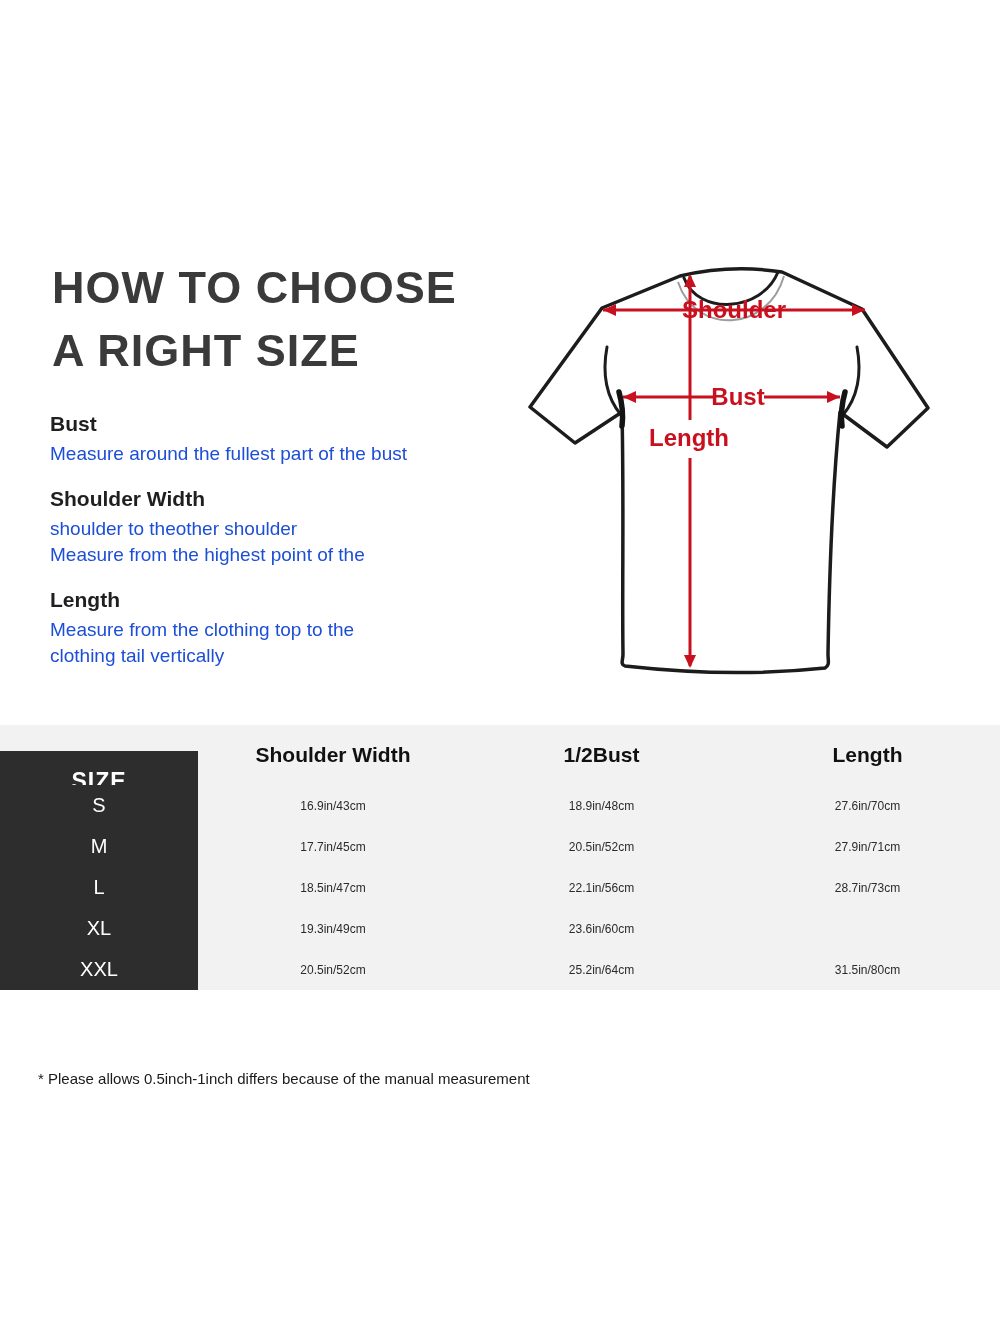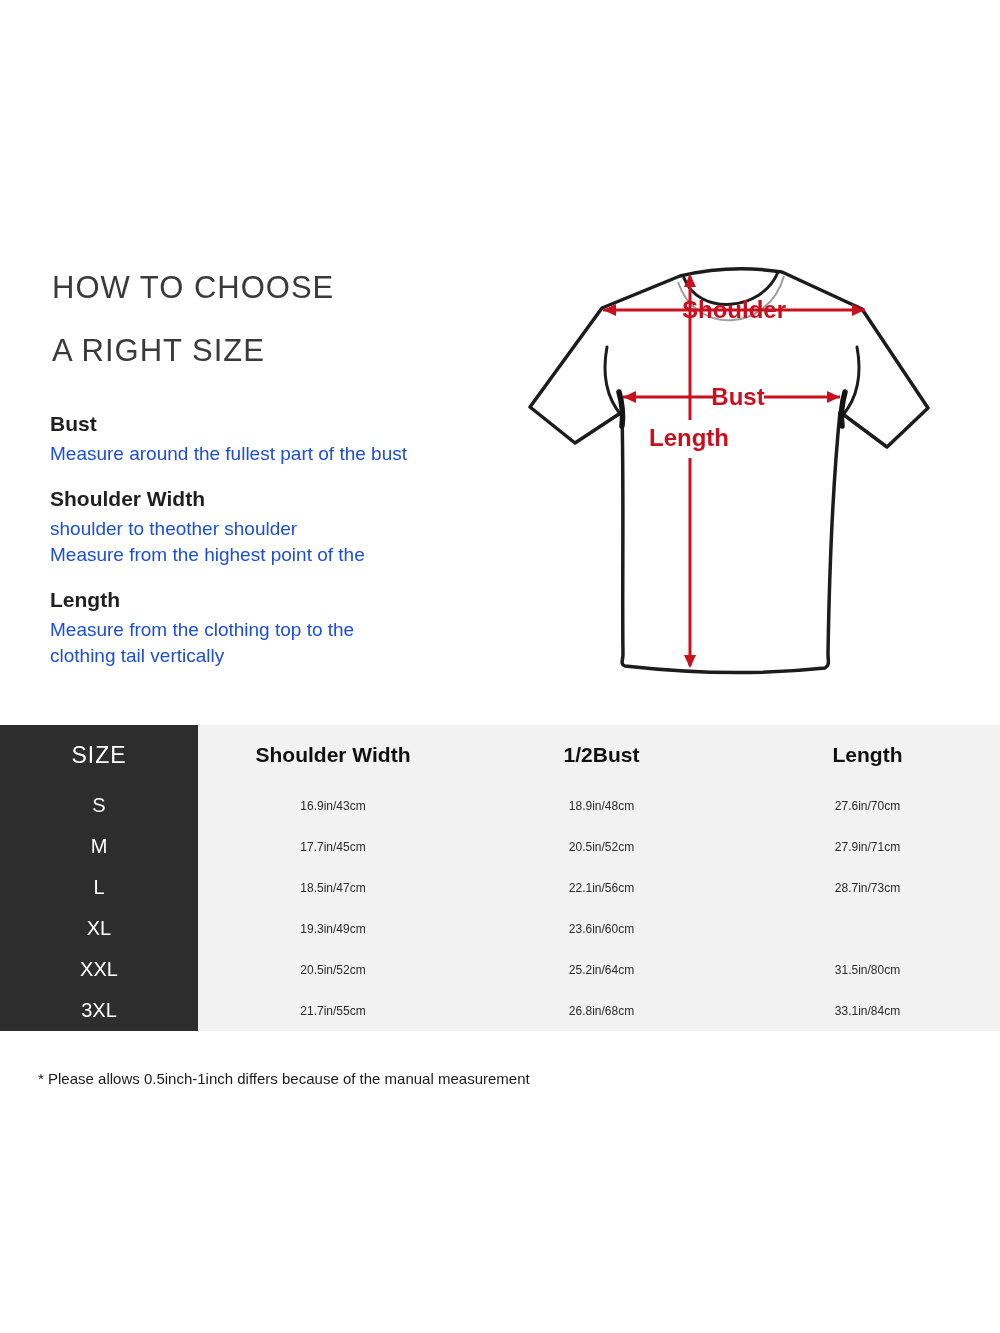--- a/index.html
+++ b/index.html
@@ -8,21 +8,21 @@
     width: 1000px; height: 1333px;
     background: #ffffff;
     font-family: "Liberation Sans", sans-serif;
     position: relative;
     overflow: hidden;
   }
 
   
   .title {
     position: absolute; left: 52px; top: 256px;
-    font-size: 31px; font-weight: 400; color: #3a3a3a;
+    font-size: 45px; font-weight: 700; color: #3a3a3a;
     line-height: 63px; letter-spacing: 1px;
   }
 
   
   .instructions { position: absolute; left: 50px; top: 412px; width: 460px; }
   .instr { margin-bottom: 20px; }
   .instr-heading { margin: 0 0 5px 0; font-size: 21px; font-weight: 700; color: #1f1f1f; }
   .desc-line { font-size: 19px; color: #1d4ed8; line-height: 26px; }
 
   
@@ -41,21 +41,21 @@
 
   
   .size-table { position: absolute; left: 0; top: 725px; width: 1000px; background: #f2f2f2; }
   .t-row { display: grid; grid-template-columns: 198px 270px 267px 265px; height: 41px; }
   .t-row.header { height: 60px; }
   .t-size {
     background: #2d2d2d; color: #ffffff;
     display: flex; align-items: center; justify-content: center;
     font-size: 20px; height: 100%;
   }
-  .header .t-size { font-size: 23px; font-weight: 400; letter-spacing: 1px; }
+  .header .t-size { font-size: 23px; font-weight: 700; letter-spacing: 1px; margin-top: 26px; }
   .t-cell {
     display: flex; align-items: center; justify-content: center;
     text-align: center; font-size: 12px; color: #2b2b2b;
   }
   .header .t-cell { font-size: 21px; font-weight: 700; color: #111111; }
 
   
   .footnote {
     position: absolute; left: 38px; top: 1070px;
     font-size: 15px; color: #1a1a1a;
@@ -165,21 +165,15 @@
     <div class="t-cell">23.6in/60cm</div>
   </div>
 
   <div class="t-row">
     <div class="t-size">XXL</div>
     <div class="t-cell">20.5in/52cm</div>
     <div class="t-cell">25.2in/64cm</div>
     <div class="t-cell">31.5in/80cm</div>
   </div>
 
-  <div class="t-row">
-    <div class="t-size">3XL</div>
-    <div class="t-cell">21.7in/55cm</div>
-    <div class="t-cell">26.8in/68cm</div>
-    <div class="t-cell">33.1in/84cm</div>
-  </div>
 </div>
 
 <div class="footnote">* Please allows 0.5inch-1inch differs because of the  manual measurement</div>
 
 </body></html>

